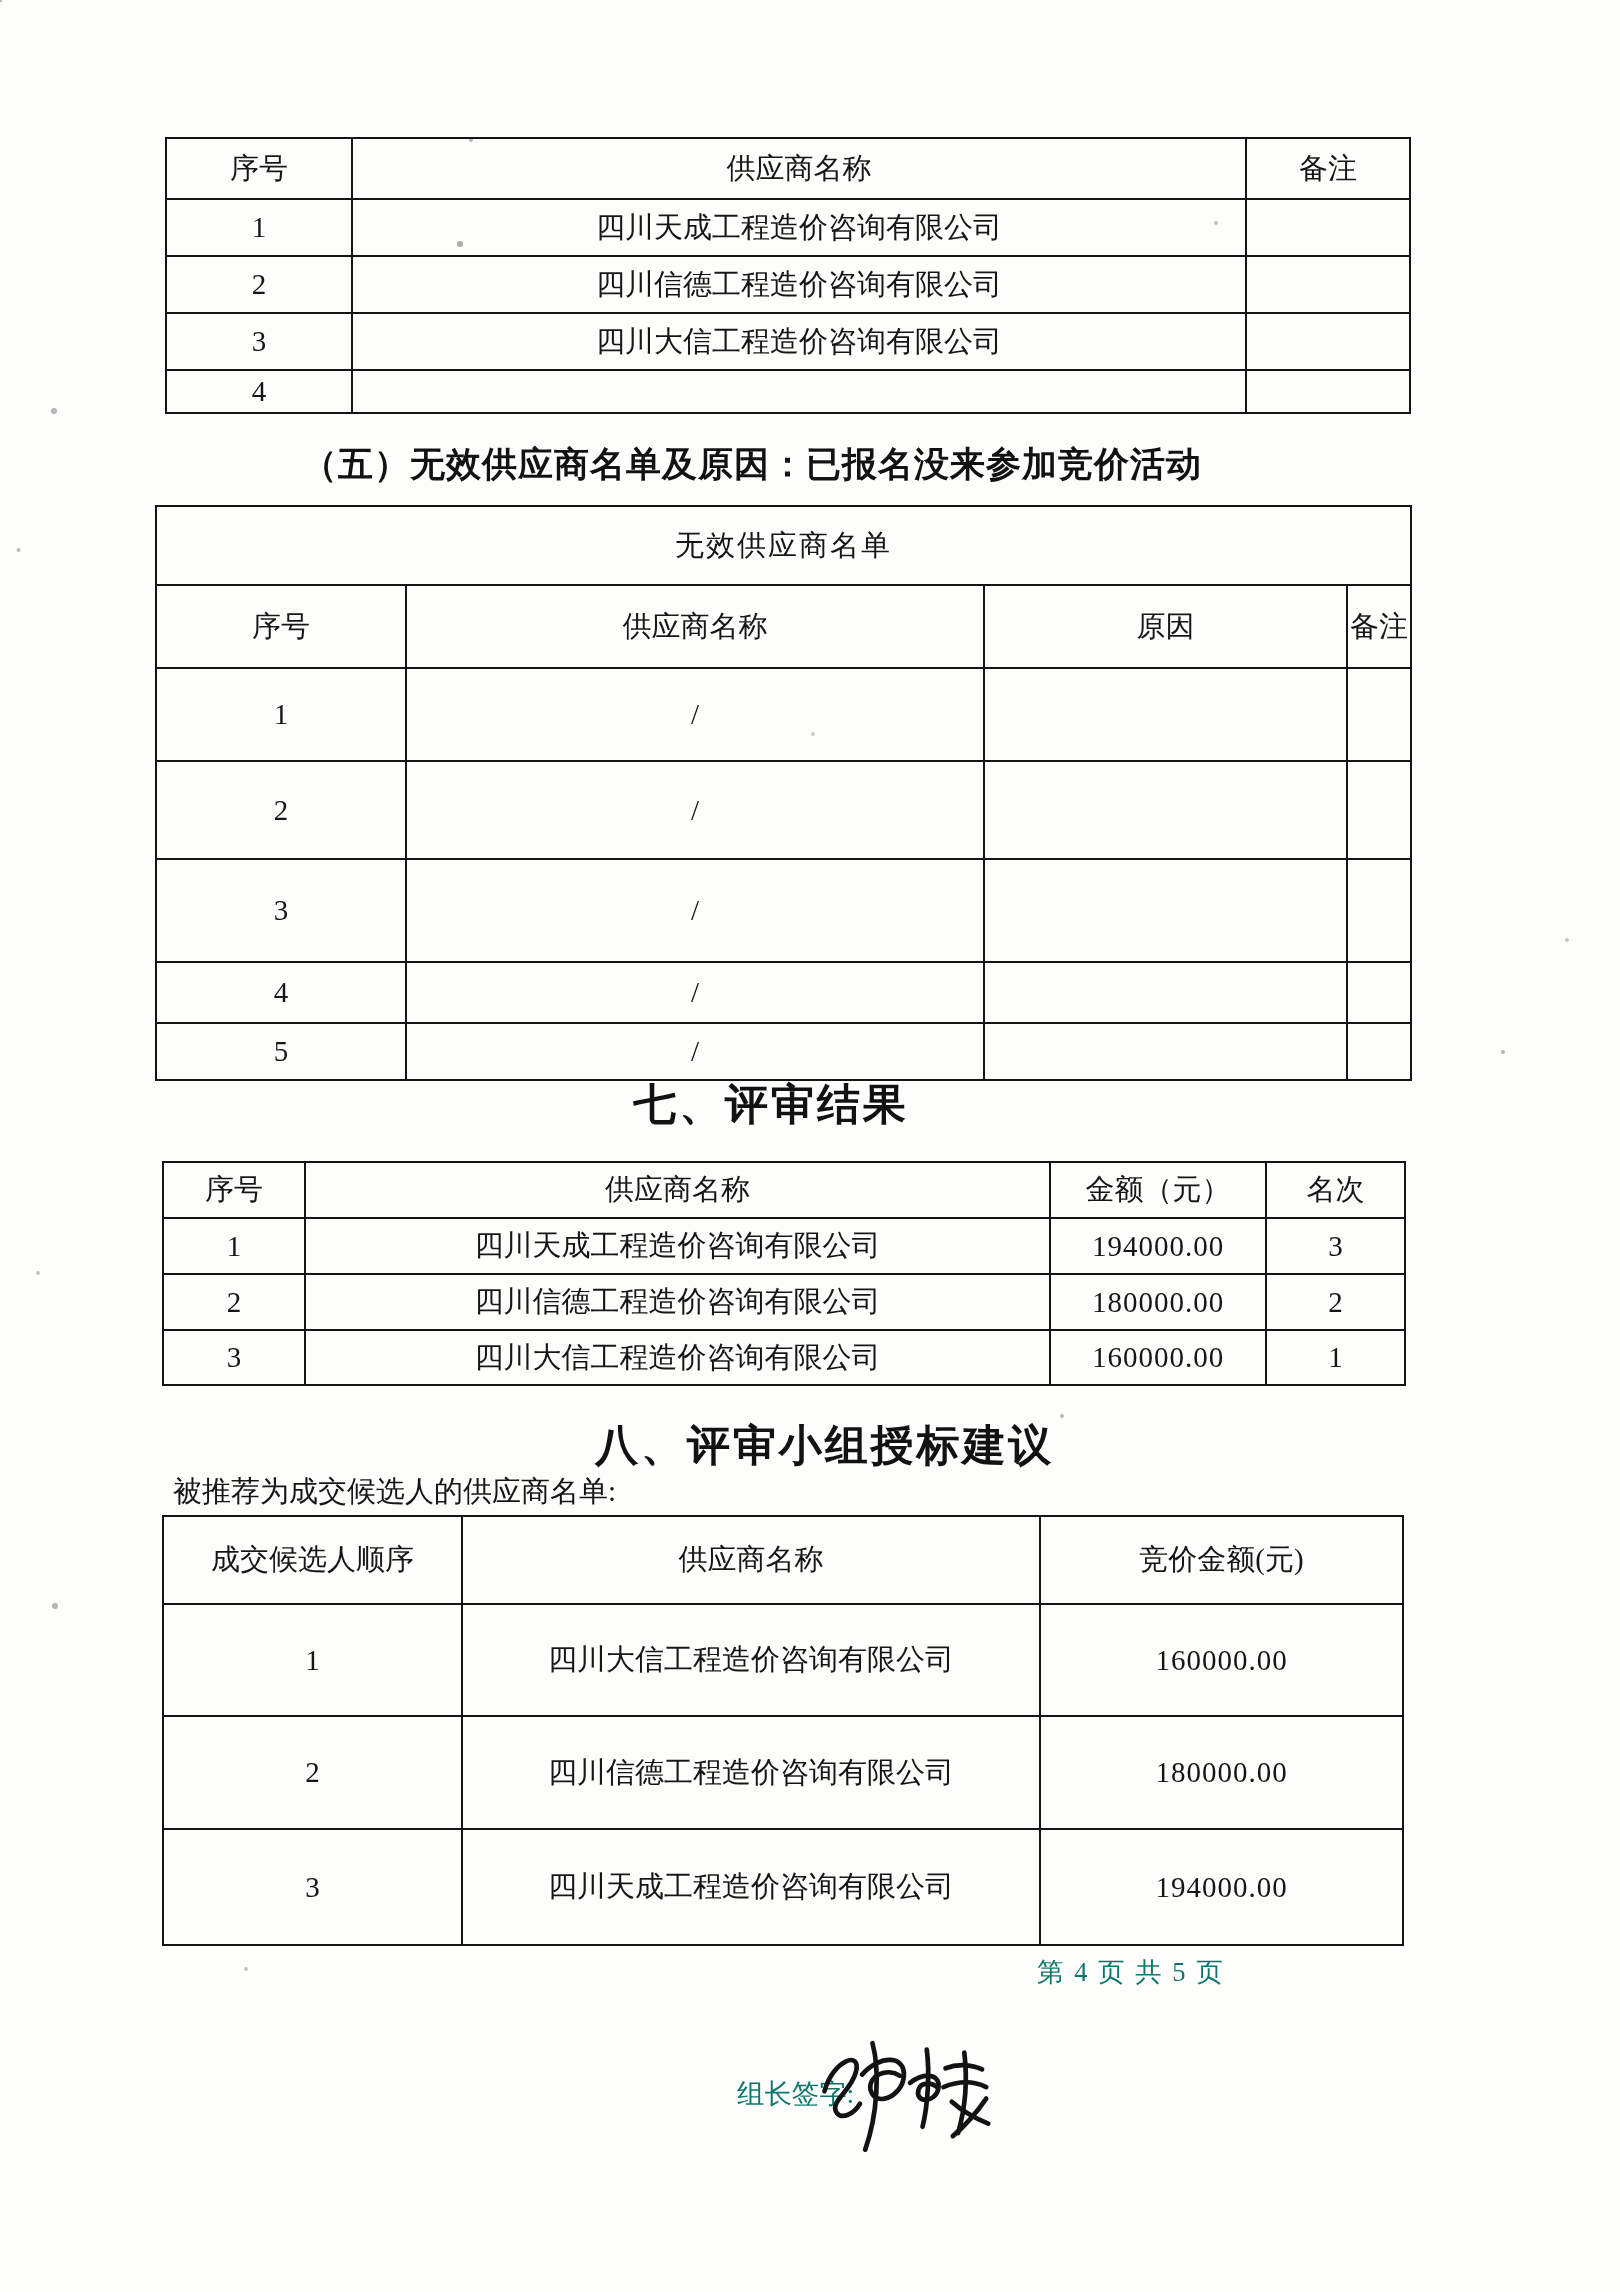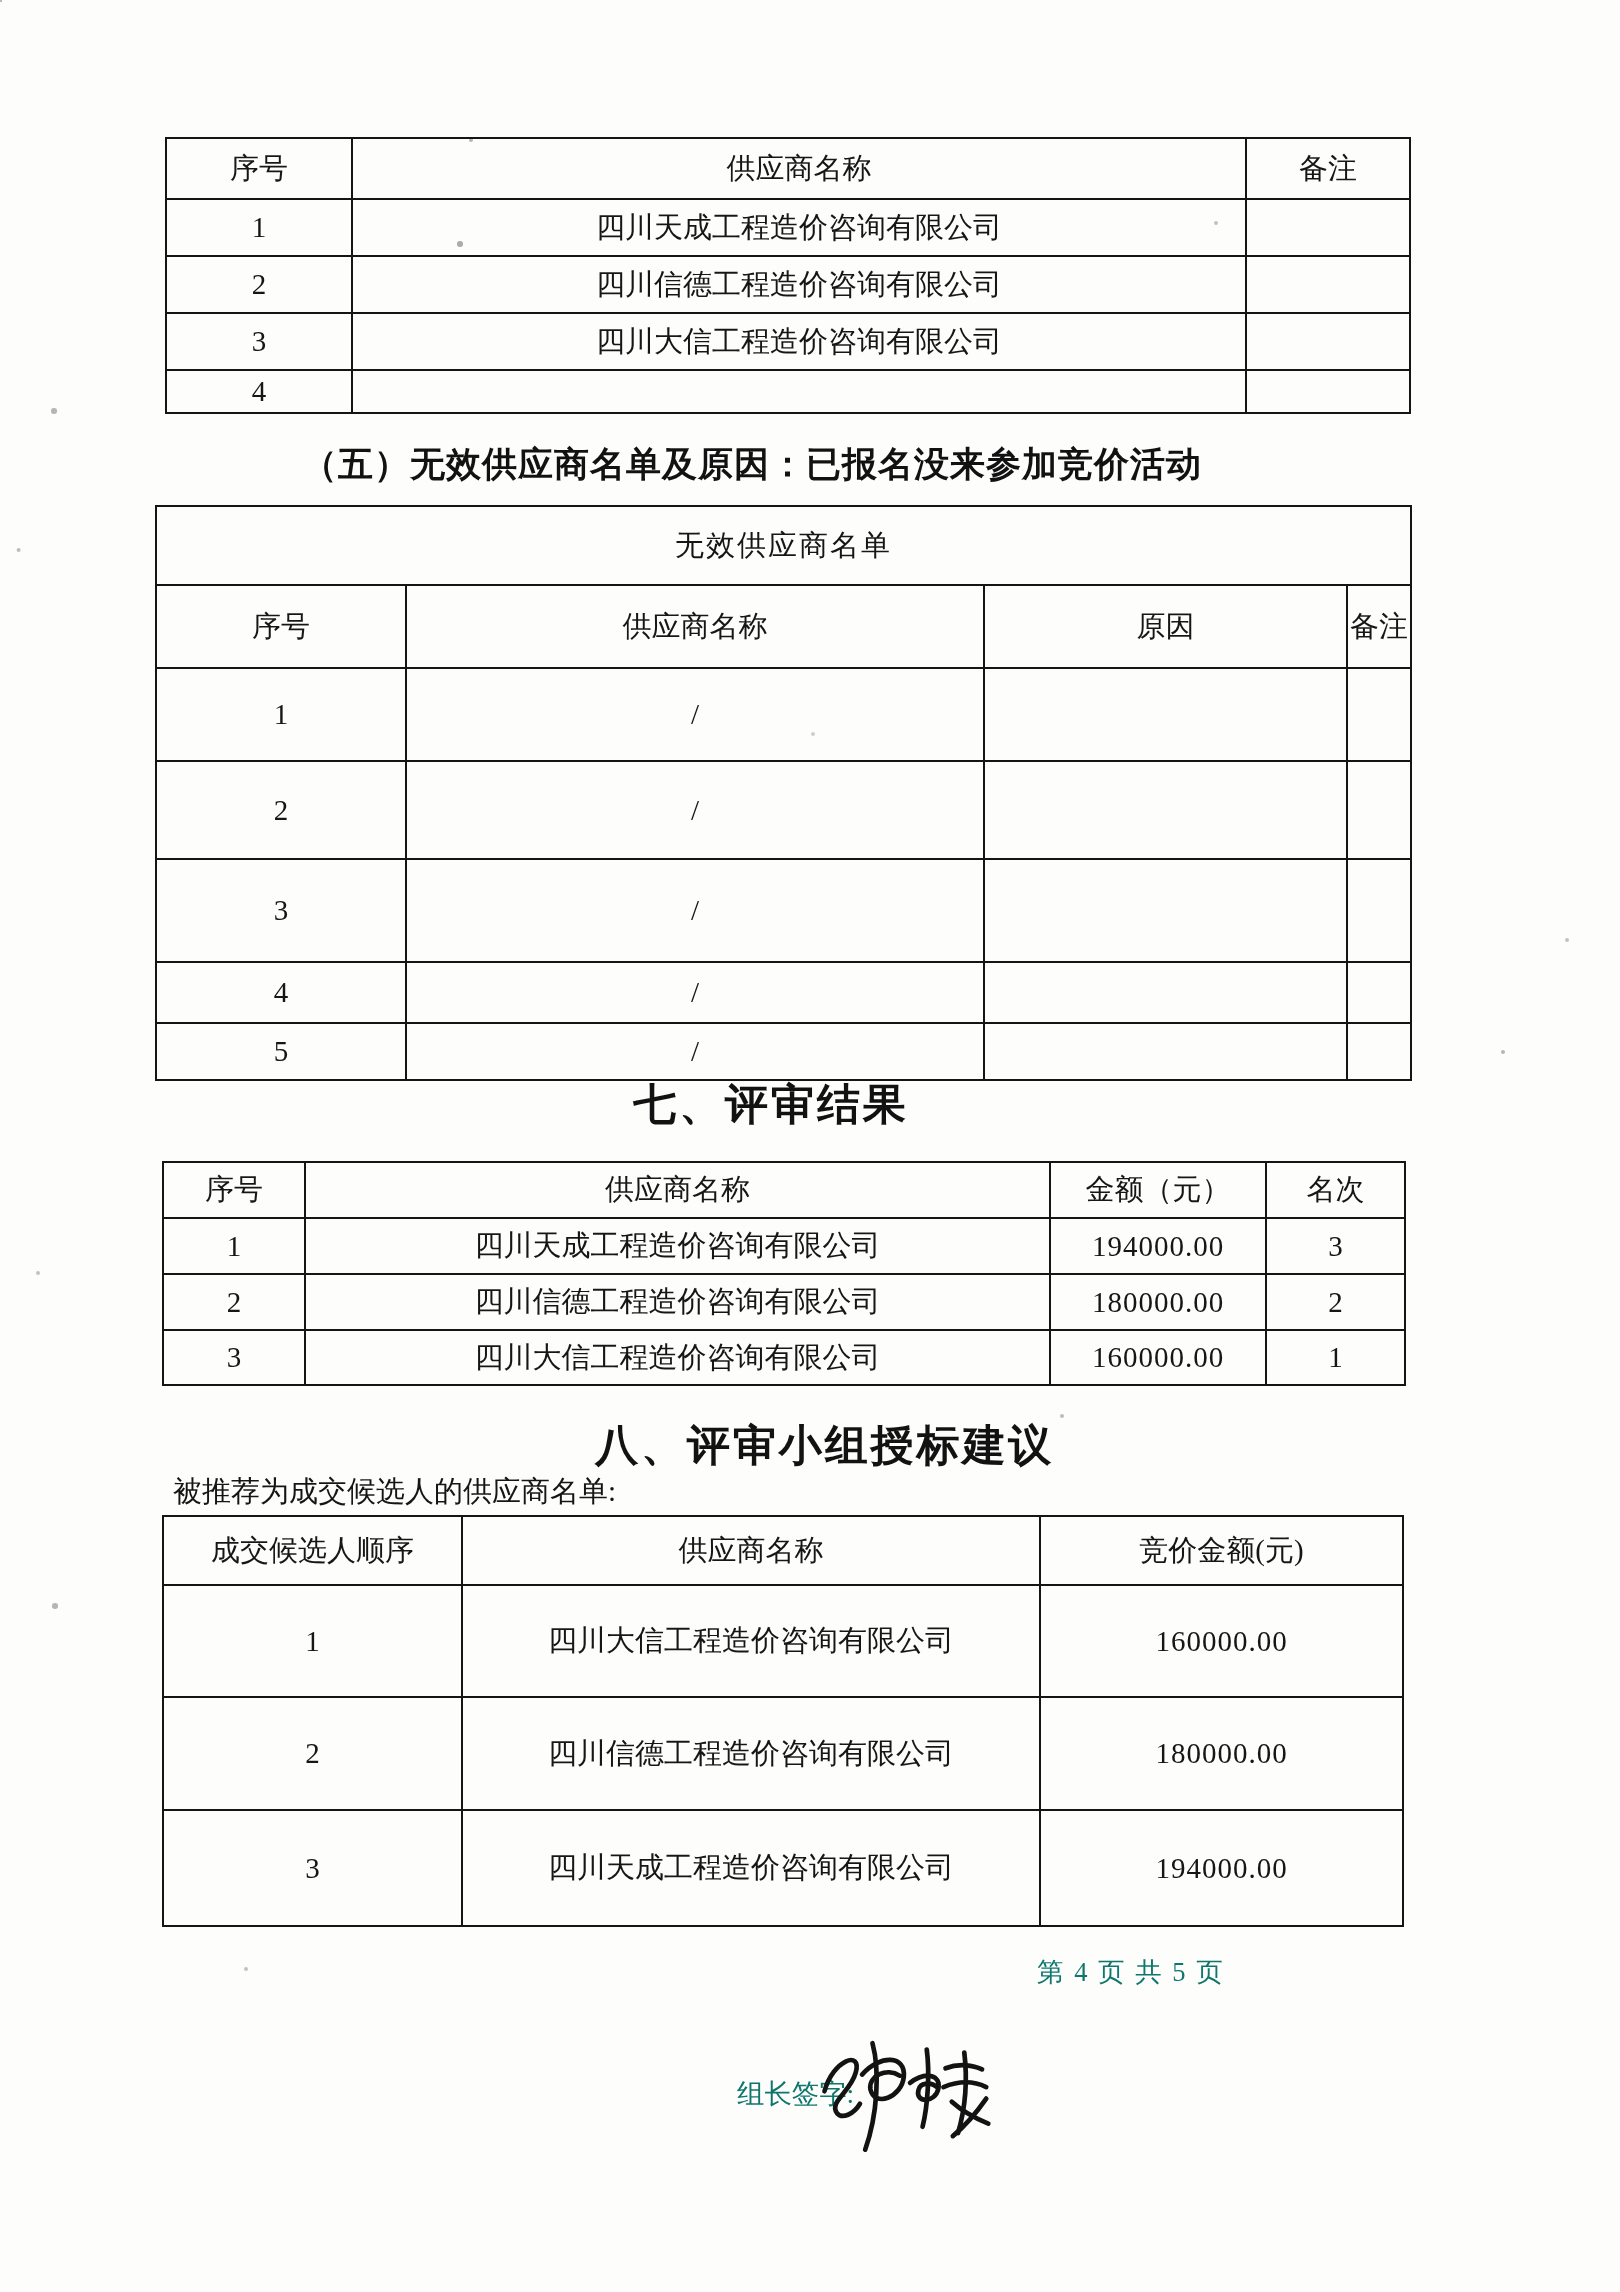--- a/index.html
+++ b/index.html
@@ -210,21 +210,21 @@
 
   <div class="intro" style="left:173px;top:1472px;">被推荐为成交候选人的供应商名单:</div>
 
   <table class="t" style="left:162px;top:1515px;width:1240px;">
     <colgroup>
         <col style="width:299px">
         <col style="width:578px">
         <col style="width:363px">
       </colgroup>
     <tbody>
-      <tr style="height:69px;">
+      <tr style="height:88px;">
         <td>成交候选人顺序</td>
         <td>供应商名称</td>
         <td>竞价金额(元)</td>
       </tr>
       <tr style="height:112px;">
         <td class="num">1</td>
         <td>四川大信工程造价咨询有限公司</td>
         <td class="amount">160000.00</td>
       </tr>
       <tr style="height:113px;">

